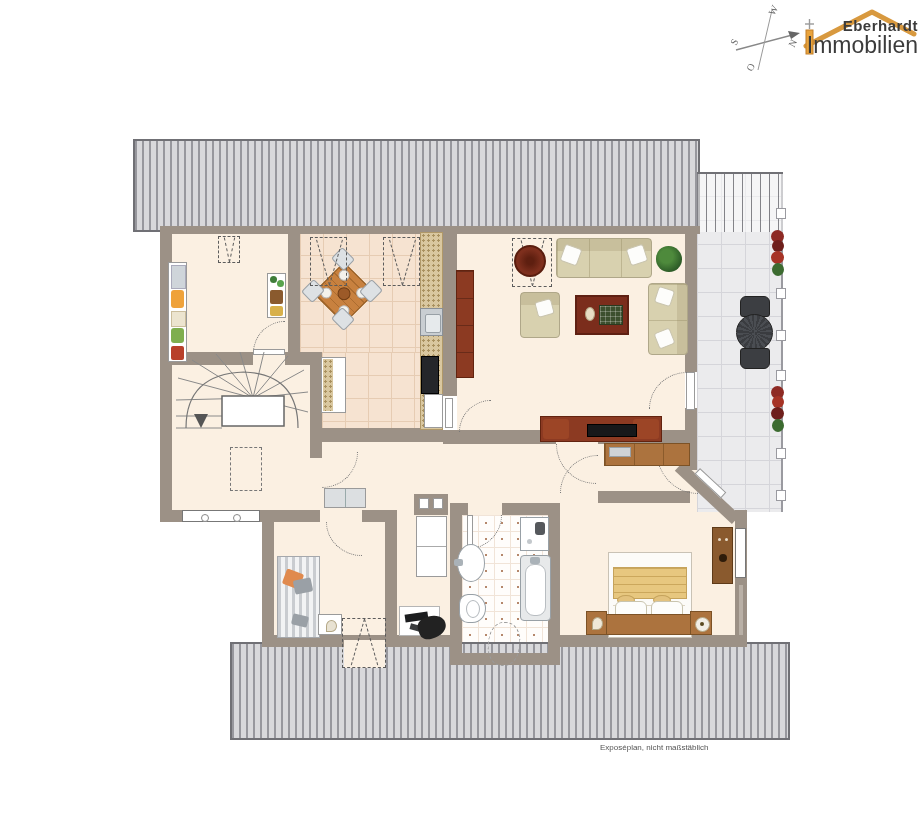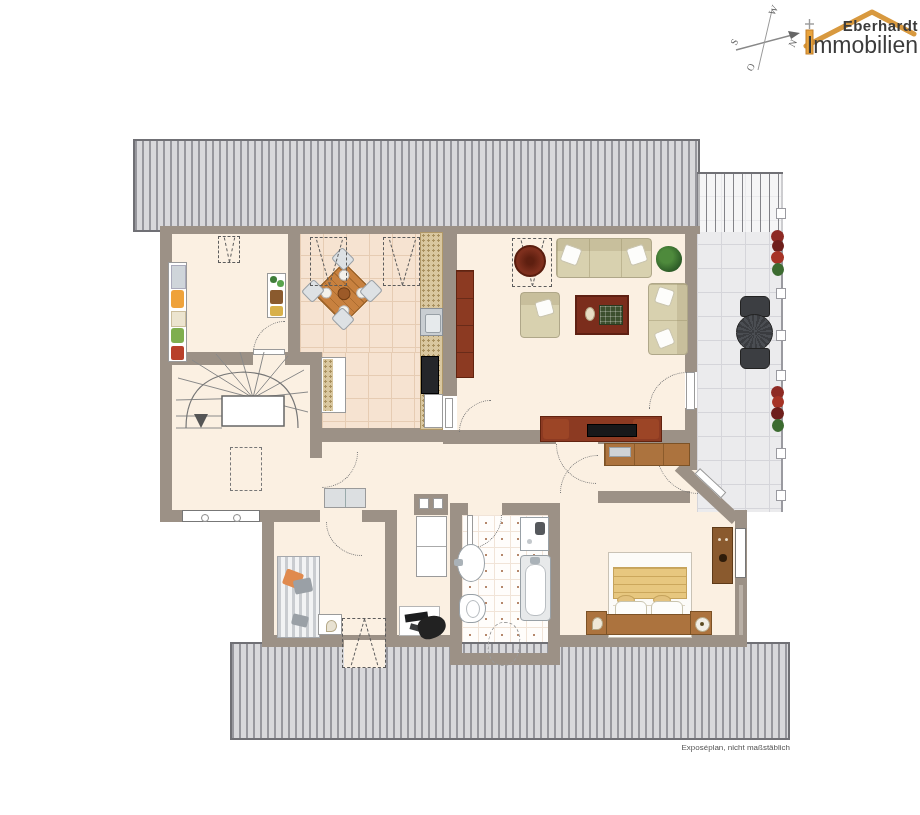--- a/index.html
+++ b/index.html
@@ -19,21 +19,21 @@
   .white-box{position:absolute;background:#fff;border:1px solid #9a9a9a;box-sizing:border-box;}
   .wood{position:absolute;background:var(--woodMid);border:1px solid #7c5226;box-sizing:border-box;}
   .redwood{position:absolute;background:var(--woodDark);border:1px solid #62230f;box-sizing:border-box;}
   .sofa{position:absolute;background:var(--sofa);border:1px solid var(--sofaBorder);box-sizing:border-box;border-radius:4px;}
   .pillow{position:absolute;background:#fdfdfb;border:1px solid #c9c4ae;border-radius:3px;}
   .speckle{position:absolute;background-color:#d9c79f;background-image:radial-gradient(#a8905e 1px,transparent 1.3px);background-size:5px 5px;border:1px solid #b09868;box-sizing:border-box;}
   .chair{position:absolute;background:#dde1e4;border:1px solid #9aa0a6;border-radius:3px;box-sizing:border-box;}
   #logo-text{position:absolute;left:790px;top:18px;width:128px;text-align:right;color:#3b3b3b;line-height:1;}
   #logo-text .l1{font-size:15px;font-weight:bold;letter-spacing:.5px;}
   #logo-text .l2{font-size:23px;font-weight:500;margin-top:1px;}
-  #footer-note{position:absolute;left:600px;top:743px;width:190px;text-align:right;font-size:8px;color:#555;}
+  #footer-note{position:absolute;left:600px;top:743px;width:190px;text-align:left;font-size:8px;color:#555;}
   svg text{font-family:"Liberation Serif",serif;}
 </style>
 </head>
 <body>
 
 <div id="stage">
 
   <div class="floor" style="left:172px;top:232px;width:118px;height:122px;"></div>
   <div class="ktile" style="left:300px;top:232px;width:143px;height:122px;"></div>
   <div class="ktile" style="left:322px;top:352px;width:121px;height:78px;"></div>

